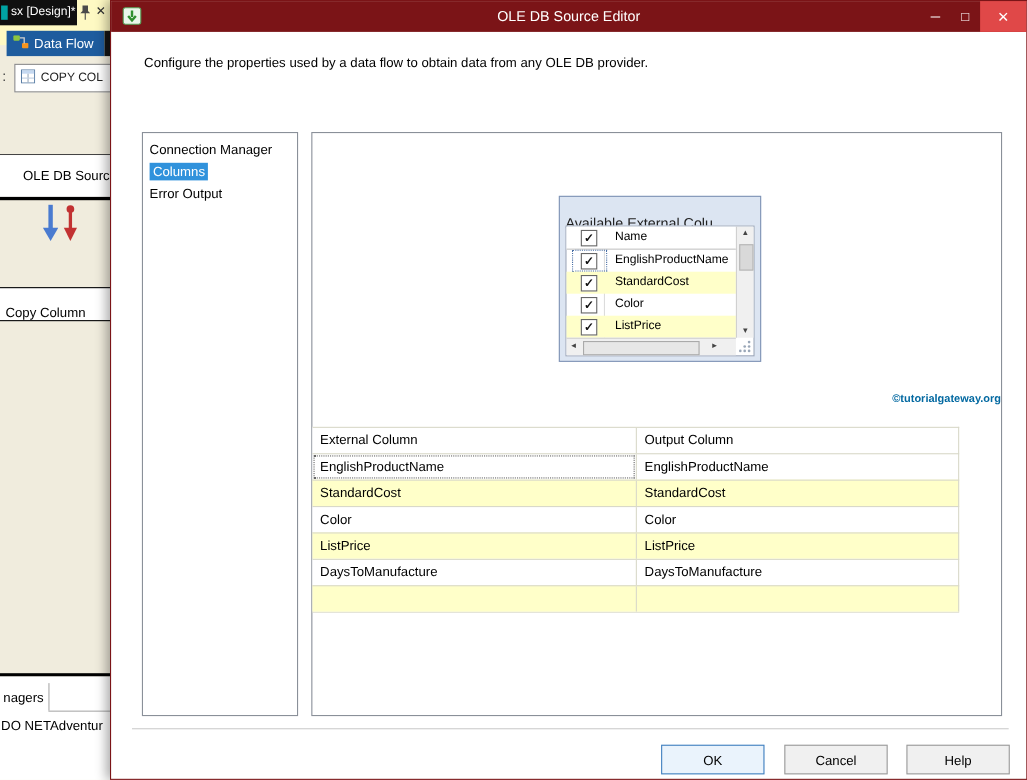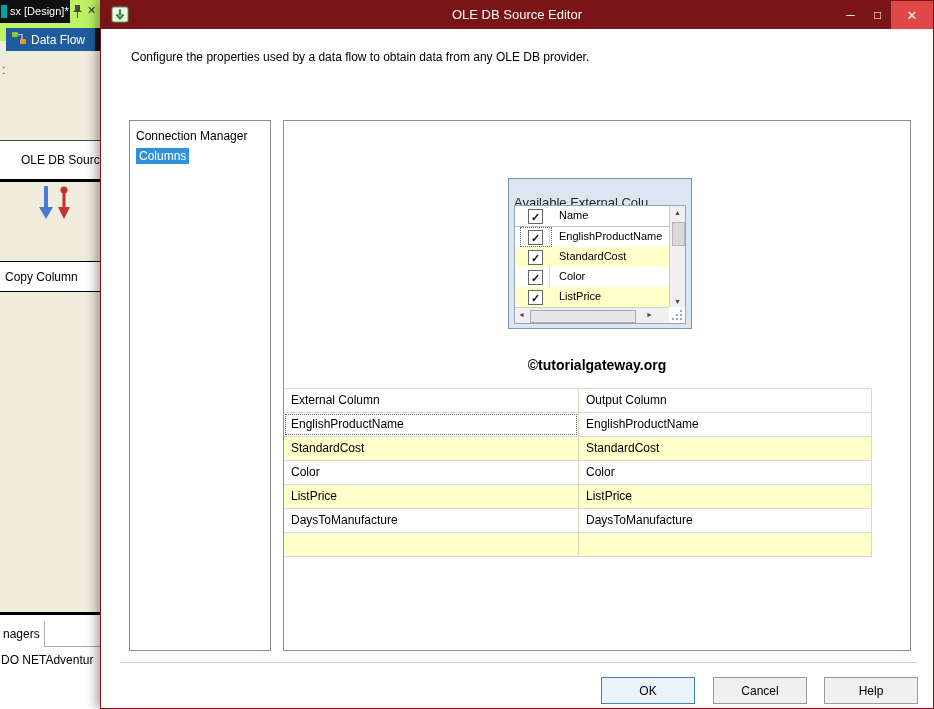--- a/index.html
+++ b/index.html
@@ -1,36 +1,36 @@
 <!DOCTYPE html>
 <html><head>
 <meta charset="utf-8">
 <style>
   * { margin:0; padding:0; box-sizing:content-box; }
   body { font-family:"Liberation Sans", sans-serif; }
   .screen { position:relative; width:934px; height:709px; background:#fff; overflow:hidden; font-family:"Liberation Sans", sans-serif; }
 
   
   .vs-bg { position:absolute; left:0; top:0; width:101px; height:709px; background:#f0ecdd; overflow:hidden; }
-  .tabstrip { position:absolute; left:0; top:0; width:101px; height:41px; background:#bef264; }
+  .tabstrip { position:absolute; left:0; top:0; width:101px; height:41px; background:#fef9c3; }
   .doc-tab { position:absolute; left:0; top:0; width:70px; height:23px; background:#101010; color:#fff; }
   .tab-accent { position:absolute; left:1px; top:5px; width:6px; height:13px; background:#00a3a3; }
   .tab-label { position:absolute; left:10px; top:5px; font-size:11px; white-space:nowrap; }
   .pin-icon { position:absolute; left:72px; top:4px; }
   .tab-close { position:absolute; left:87px; top:4px; font-size:11px; color:#333; cursor:default; }
   .dataflow-btn { position:absolute; left:6px; top:28px; width:89px; height:23px; background:#1e5c9e; color:#fff; font-size:12px; display:flex; align-items:center; gap:5px; padding-left:6px; box-sizing:border-box; }
   .dark-sliver { position:absolute; left:95px; top:28px; width:6px; height:23px; background:#151515; }
   .colon-frag { position:absolute; left:2px; top:62px; font-size:13px; color:#444; }
   .combo { position:absolute; left:13px; top:58px; width:110px; height:26px; background:#fff; border:1px solid #8a8a8a; display:flex; align-items:center; gap:5px; padding-left:5px; box-sizing:border-box; font-size:11px; color:#222; }
   .hline140 { position:absolute; left:0; top:140px; width:101px; height:1px; background:#444; }
   .oledb-strip { position:absolute; left:0; top:141px; width:101px; height:38px; background:#fff; display:flex; align-items:center; font-size:12px; color:#000; padding-left:21px; box-sizing:border-box; white-space:nowrap; }
   .oledb-border { position:absolute; left:0; top:179px; width:101px; height:3px; background:#000; }
   .arrow-blue { position:absolute; left:39px; top:186px; }
   .arrow-red { position:absolute; left:57px; top:186px; }
-  .copycol-strip { position:absolute; left:0; top:261px; width:101px; height:31px; background:#fff; border-top:1px solid #000; border-bottom:1px solid #000; display:flex; align-items:center; font-size:12px; padding-left:5px; box-sizing:border-box; white-space:nowrap; }
+  .copycol-strip { position:absolute; left:0; top:261px; width:101px; height:31px; background:#fff; border-top:1px solid #000; border-bottom:1px solid #000; display:flex; align-items:flex-end; font-size:12px; padding-left:5px; box-sizing:border-box; white-space:nowrap; }
   .thickline { position:absolute; left:0; top:612px; width:101px; height:3px; background:#000; }
   .bottom-white { position:absolute; left:0; top:615px; width:101px; height:94px; background:#fff;padding-left:16px; }
   .managers-tab { position:absolute; left:3px; top:12px; font-size:12px; color:#000; white-space:nowrap; }
   .tab-vline { position:absolute; left:44px; top:6px; width:1px; height:25px; background:#aaa; }
   .tab-underline { position:absolute; left:44px; top:31px; width:57px; height:1px; background:#aaa; }
   .conn-item { position:absolute; left:1px; top:38px; font-size:12px; color:#000; white-space:nowrap; }
 
   
   .dialog { position:absolute; left:100px; top:0; width:834px; height:709px; background:#fff; border:1px solid #7b1417; box-sizing:border-box; box-shadow:-4px 0 10px rgba(0,0,0,.35); }
   .titlebar { position:relative; height:28px; background:#7b1417; }
@@ -65,21 +65,21 @@
   .vthumb { position:absolute; left:2px; top:16px; width:11px; height:22px; background:#d9d9d9; border:1px solid #b5b5b5; }
   .hscroll { position:absolute; left:0; top:101px; width:154px; height:16px; background:#f0f0f0; border-top:1px solid #d0d0d0; box-sizing:border-box; }
   .hthumb { position:absolute; left:15px; top:2px; width:104px; height:11px; background:#e7e7e7; border:1px solid #aaa; }
   .sarr { position:absolute; font-size:7px; color:#444; }
   .sarr.up { left:4px; top:3px; }
   .sarr.down { left:4px; bottom:2px; }
   .sarr.left { left:3px; top:3px; }
   .sarr.right { right:16px; top:3px; }
   .grip { position:absolute; left:154px; top:101px; width:16px; height:16px; }
 
-  .watermark { position:absolute; left:0; right:0; top:236px; text-align:center; font-size:14px; font-weight:bold; color:#000000; }
+  .watermark { position:absolute; left:0; right:0; top:236px; text-align:right; font-size:10px; font-weight:bold; color:#0369a1; }
 
   .grid { position:absolute; left:0; top:267px; width:588px; border-bottom:1px solid #d9d9c9; }
   .grow { display:flex; height:23px; border-top:1px solid #d9d9c9; box-sizing:content-box; background:#fff;justify-content:flex-end; }
   .grow.yellow { background:#ffffc9; }
   .gcell { width:294px; line-height:22px; font-size:12px; color:#000; padding-left:7px; box-sizing:border-box; white-space:nowrap; overflow:hidden; }
   .gcell.c2 { border-left:1px solid #d9d9c9; }
   .gcell.focus { outline:1px dotted #666; outline-offset:-2px; }
   .grid-rborder { position:absolute; right:0; top:0; bottom:0; width:1px; background:#d9d9c9; }
 
   .botsep { position:absolute; left:19px; top:661px; width:797px; height:1px; background:#cdcdcd; }
@@ -113,20 +113,31 @@
             <rect x="0" y="0" width="6" height="5" rx="1" fill="#8cc63f"></rect>
             <rect x="8" y="7" width="6" height="5" rx="1" fill="#f7941e"></rect>
             <path d="M6 2.5h4v5" stroke="#d0d0d0" stroke-width="1.2" fill="none"></path>
           </svg>
       </span>
       <span>Data Flow</span>
     </div>
     <div class="dark-sliver"></div>
 
     <div class="colon-frag">:</div>
+    <div class="combo">
+      <span>
+        <svg width="13" height="13" viewBox="0 0 13 13">
+            <rect x="0.5" y="0.5" width="12" height="12" fill="#fff" stroke="#5b7fa6"></rect>
+            <rect x="1" y="1" width="11" height="3" fill="#c6d9f1"></rect>
+            <line x1="6.5" y1="4" x2="6.5" y2="12" stroke="#9aaabb" stroke-width="1"></line>
+            <line x1="1" y1="8" x2="12" y2="8" stroke="#c8d4e4" stroke-width="1"></line>
+          </svg>
+      </span>
+      <span>COPY COL</span>
+    </div>
 
     <div class="hline140"></div>
     <div class="oledb-strip">
       <span>OLE DB Source</span>
     </div>
     <div class="oledb-border"></div>
 
     <svg class="arrow-blue" width="14" height="34" viewBox="0 0 14 34">
         <rect x="5" y="0" width="4" height="23" fill="#4a7bd0"></rect>
         <path d="M0 21h14L7 33z" fill="#4a7bd0"></path>
@@ -169,20 +180,23 @@
     </div>
 
     <div class="desc">Configure the properties used by a data flow to obtain data from any OLE DB provider.</div>
 
     <div class="nav">
       <div class="nav-item">
         <span>Connection Manager</span>
       </div>
       <div class="nav-item">
         <span class="sel">Columns</span>
+      </div>
+      <div class="nav-item">
+        <span>Error Output</span>
       </div>
     </div>
 
     <div class="rpanel">
 
       <div class="extbox">
         <div class="extbox-title">Available External Colu...</div>
         <div class="extlist">
           <div class="rows">
             <div class="vsep"></div>

